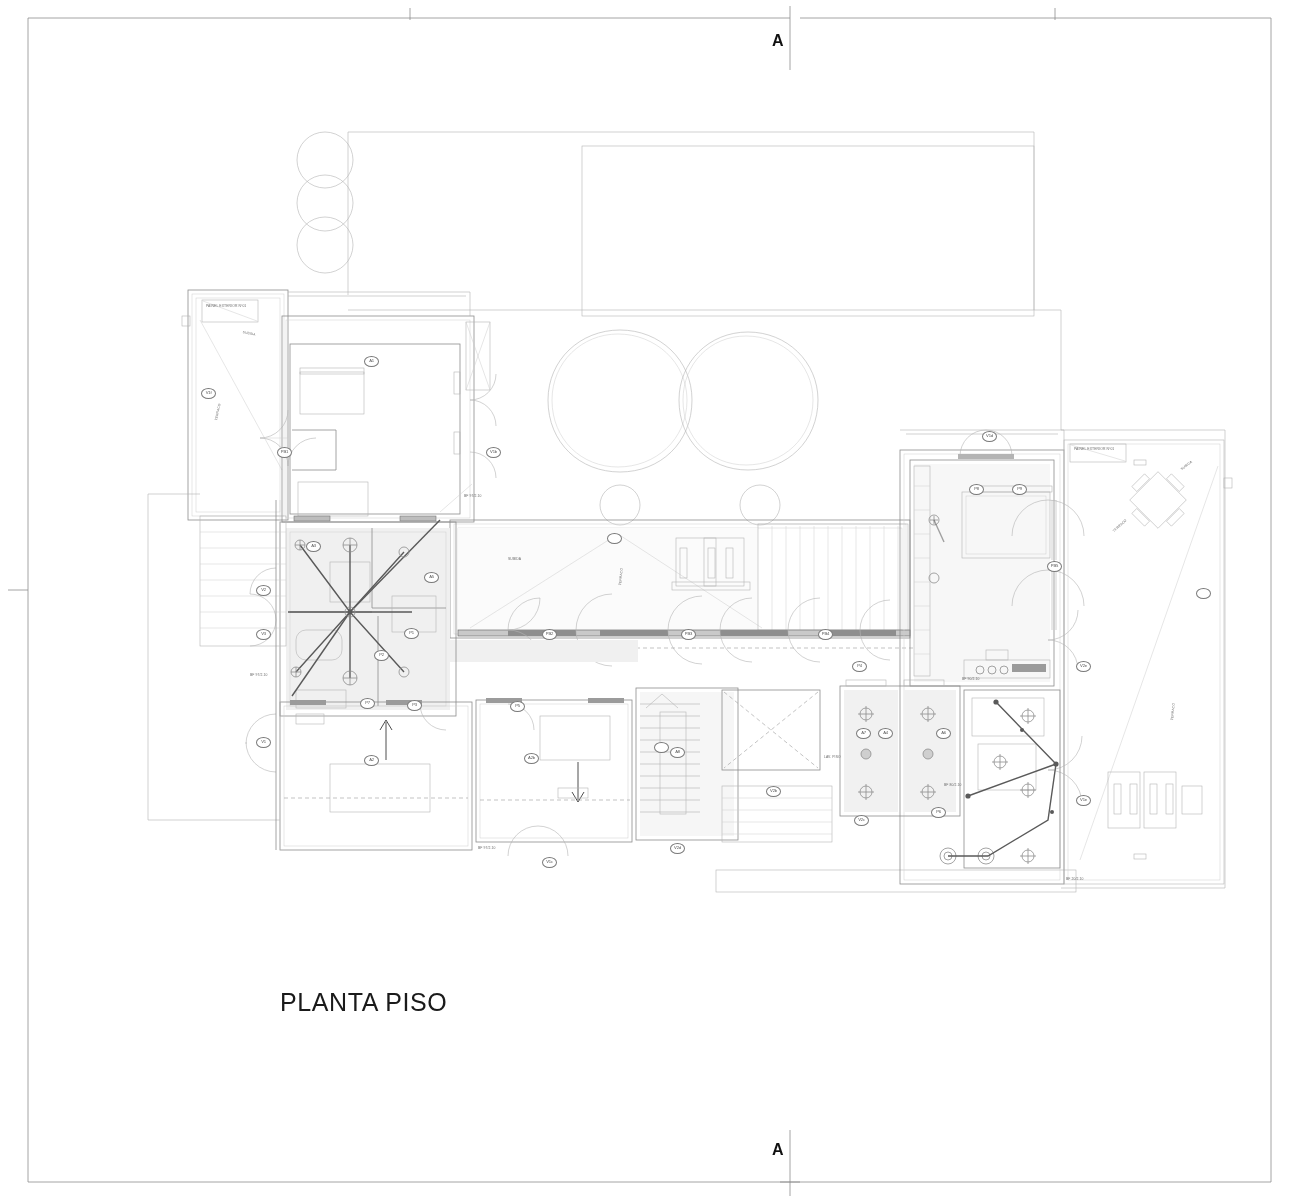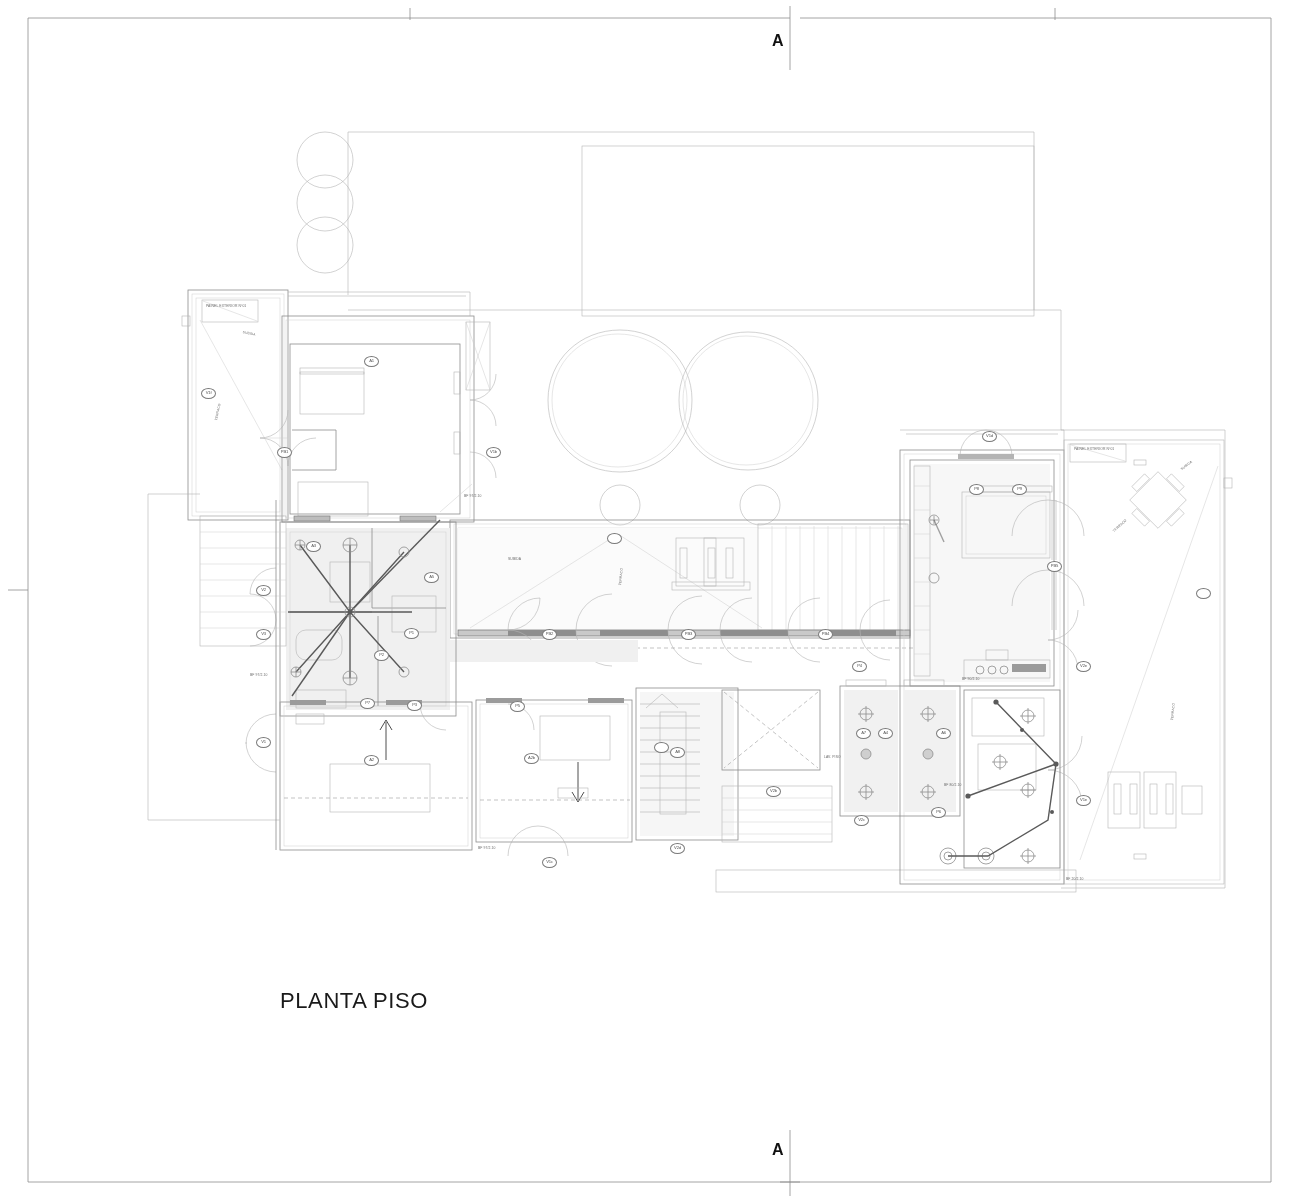--- a/index.html
+++ b/index.html
@@ -15,21 +15,21 @@
     background:#ffffff;color:#555;font-size:4.2px;line-height:1;
     display:flex;align-items:center;justify-content:center;
     letter-spacing:-0.2px;
   }
   .bub.sm{width:13px;height:9px;}
 
   .tinytext{position:absolute;font-size:3.4px;color:#6a6a6a;white-space:nowrap;letter-spacing:0.1px;}
   .tinytext.rot{transform-origin:0 0;}
 
   .title{
-    position:absolute;font-size:22px;color:#1a1a1a;letter-spacing:0.6px;
+    position:absolute;font-size:25px;color:#1a1a1a;letter-spacing:0.6px;
     font-family:"Liberation Sans",sans-serif;
   }
   .secletter{position:absolute;font-size:16px;font-weight:bold;color:#111;}
 
   svg{position:absolute;top:0;left:0;overflow:visible;}
   .s-stroke{fill:none;stroke:#8d8d8d;stroke-width:0.8;}
   .s-thin{fill:none;stroke:#b4b4b4;stroke-width:0.6;}
   .s-dark{fill:none;stroke:#4f4f4f;stroke-width:1;}
   .s-vthin{fill:none;stroke:#cdcdcd;stroke-width:0.5;}
   .s-dash{fill:none;stroke:#9a9a9a;stroke-width:0.6;stroke-dasharray:4 3;}

